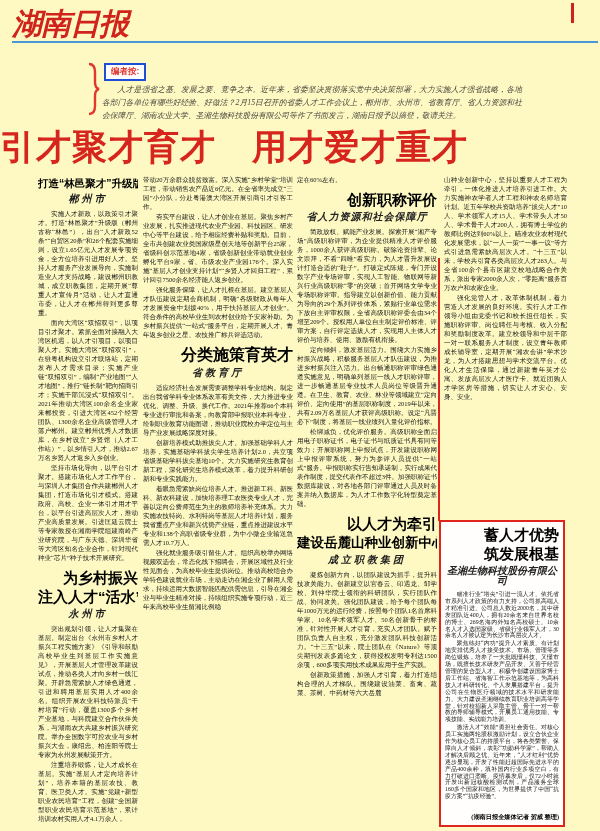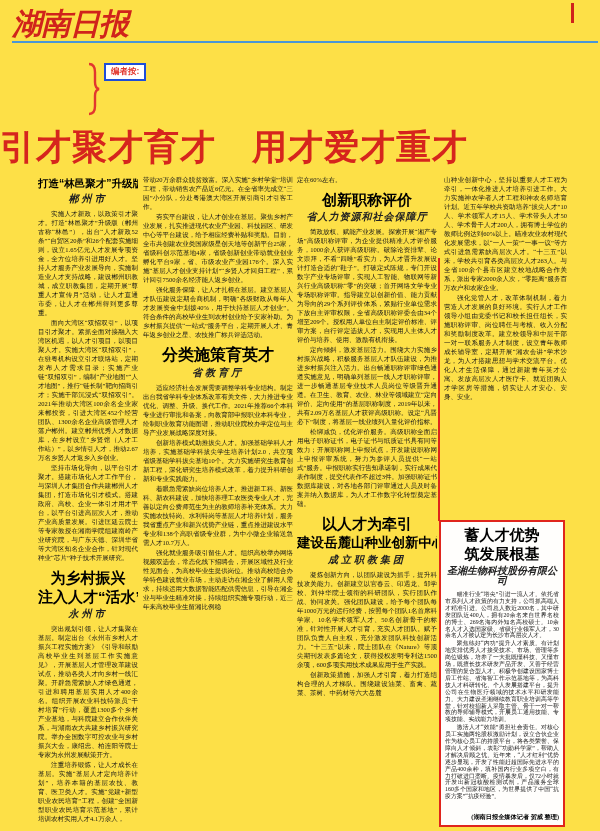--- a/index.html
+++ b/index.html
@@ -1,16 +1,16 @@
 <!DOCTYPE html>
 <html><head>
 <meta charset="utf-8">
 <style>
   html,body{margin:0;padding:0;background:#ffffff;}
-  .page{position:relative;width:600px;height:831px;background:#fde047;overflow:hidden;
+  .page{position:relative;width:600px;height:831px;background:#fef9c3;overflow:hidden;
         font-family:"Liberation Serif",serif;}
   
   .masthead{position:absolute;left:12px;top:4px;font-size:30px;font-weight:bold;font-style:italic;
             color:#d0231b;letter-spacing:-1px;font-family:"DejaVu Serif",serif;}
   .blue-rule{position:absolute;left:12px;top:41px;width:586px;height:2px;background:#4a97d5;}
   .corner-dash{position:absolute;left:571px;top:3px;width:3px;height:20px;background:#d0231b;}
   
   .ednote{position:absolute;left:86px;top:60px;width:438px;height:58px;}
   .ednote .brace{position:absolute;left:0;top:2px;}
   .ednote-label{display:inline-block;margin-left:18px;border:2px solid #1d4ed8;color:#e2372e;
@@ -25,21 +25,21 @@
   
   .col{position:absolute;top:175px;height:654px;overflow:hidden;text-align:justify;}
   .colA{left:38px;width:100px;}
   .colB{left:143px;width:150px;}
   .colC{left:297px;width:140px;}
   .colD{left:444px;width:123px;height:340px;}
   .para{margin:0 0 1px 0;font-size:6.5px;line-height:9px;color:#161616;text-indent:2em;}
   .cont-first p:first-child{text-indent:0;}
   .art{margin-top:6px;}
   .art-title{font-family:"Liberation Sans",sans-serif;font-weight:bold;color:#000;
-             text-align:center;white-space:nowrap;}
+             text-align:right;white-space:nowrap;}
   .t-md{font-size:13px;line-height:16px;}
   .t-lg{font-size:15px;line-height:19px;}
   .byline{font-size:10px;line-height:10px;text-align:center;letter-spacing:3px;color:#222;
           font-style:italic;margin:3px 0 5px 0;font-weight:bold;}
   
   .red-vline{position:absolute;left:438px;top:258px;width:2px;height:263px;background:#e0251c;}
   .sansure-box{position:absolute;left:439px;top:520px;width:126px;height:307px;
                border:2px solid #e0251c;background:#fffefc;padding:3px 4px;box-sizing:border-box;
                overflow:hidden;text-align:justify;}
   .sansure-box .para{font-size:5.9px;line-height:6.9px;}
@@ -53,20 +53,21 @@
 
   <div class="masthead">湖南日报</div>
   <div class="blue-rule"></div>
   <div class="corner-dash"></div>
 
   <div class="ednote">
     <svg class="brace" width="14" height="54" viewBox="0 0 14 54">
       <path d="M3,2 Q9,2 9,10 L9,20 Q9,26 13,27 Q9,28 9,34 L9,44 Q9,52 3,52" stroke="#e2372e" stroke-width="2.4" fill="none"></path>
     </svg>
     <span class="ednote-label">编者按:</span>
+    <p class="ednote-text">人才是强省之基、发展之要、竞争之本。近年来，省委坚决贯彻落实党中央决策部署，大力实施人才强省战略，各地各部门各单位有哪些好经验、好做法？2月15日召开的省委人才工作会议上，郴州市、永州市、省教育厅、省人力资源和社会保障厅、湖南农业大学、圣湘生物科技股份有限公司等作了书面发言，湖南日报予以摘登，敬请关注。</p>
   </div>
 
   <div class="headline">引才聚才育才　用才爱才重才</div>
 
   <div class="col colA">
     <div class="art" style="margin-top:0;">
       <div class="art-title t-md" style="font-size:10.5px;">打造“林邑聚才”升级版</div>
       <div class="byline">郴州市</div>
       <div>
           <p class="para">实施人才新政，以政策引才聚才。打造“林邑聚才”升级版（郴州古称“林邑”），出台“人才新政52条”“自贸区20条”和26个配套实施细则，设立1.65亿元人才发展专项资金，全方位培养引进用好人才。坚持人才服务产业发展导向，实施制造业人才支持战略，建设郴州职教城，成立职教集团，定期开展“尊重人才宣传月”活动，让人才直通市委，让人才在郴州得到更多尊重。</p>

